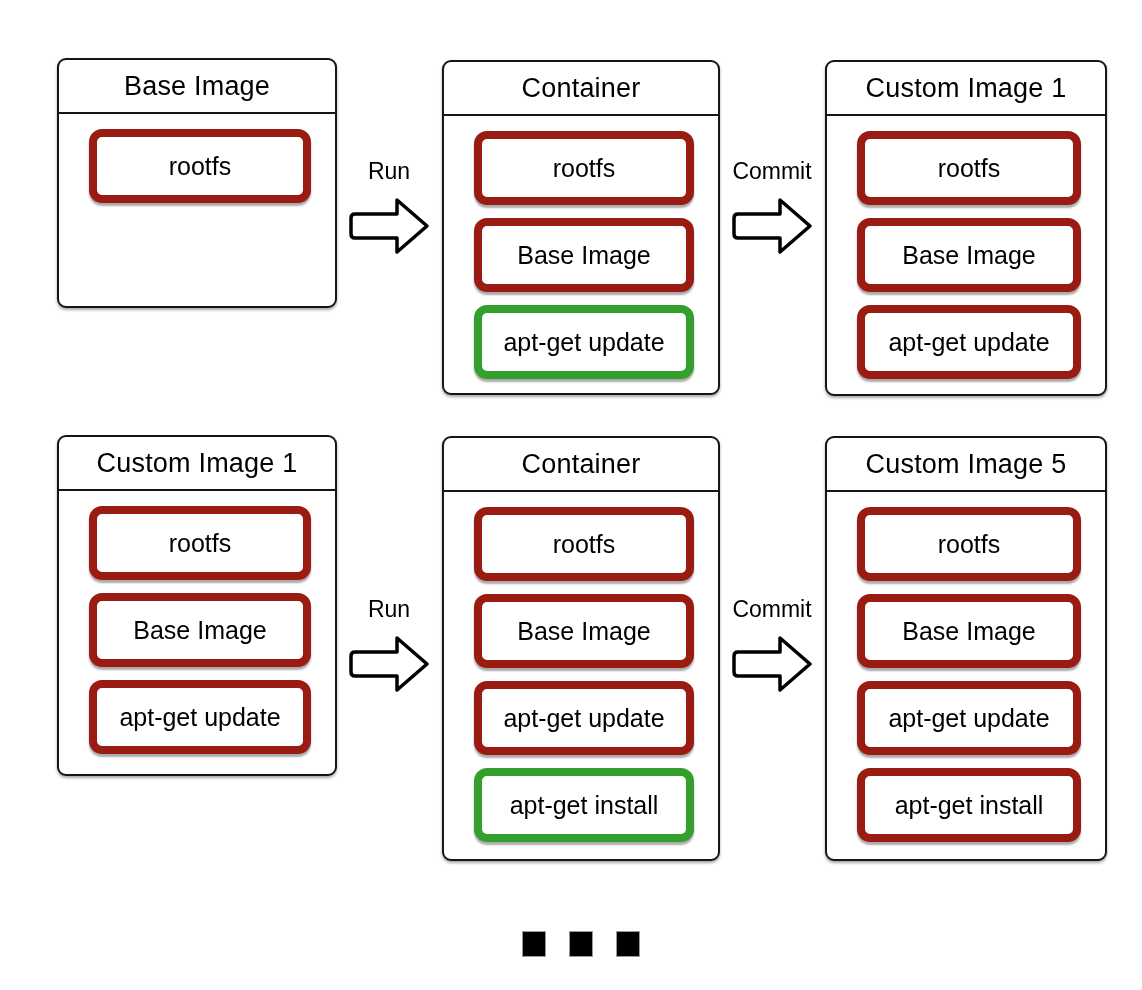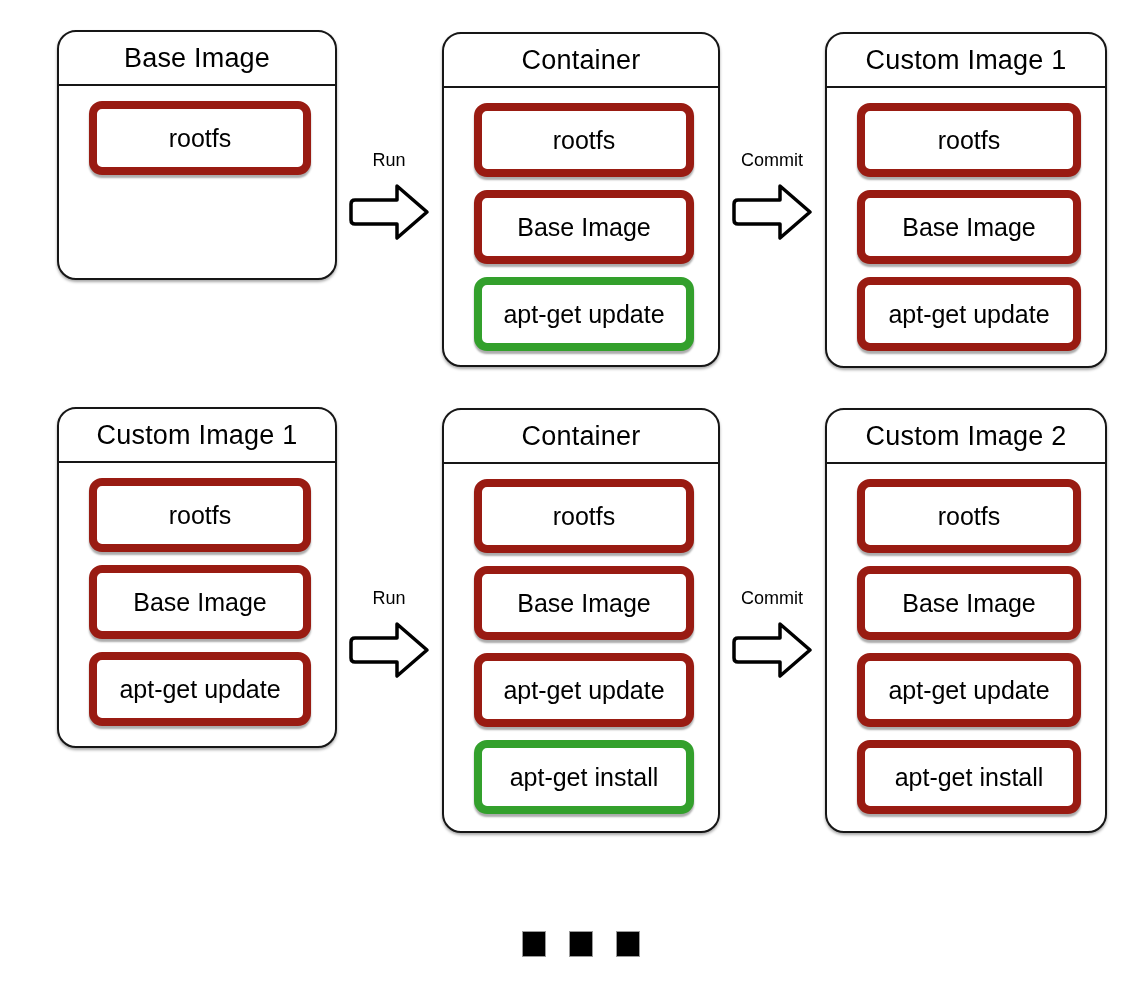--- a/index.html
+++ b/index.html
@@ -3,23 +3,23 @@
 <meta charset="utf-8">
 <style>
   html,body { margin:0; padding:0; }
   body {
     width:1142px; height:990px; background:#ffffff; position:relative;
     font-family:"Liberation Sans", sans-serif; color:#000;
     overflow:hidden;
   }
   .node {
     position:absolute; background:#fff; box-sizing:border-box;
-    border:2px solid #161616; border-radius:19px;
+    border:2px solid #161616; border-radius:9px;
     box-shadow:0 2px 3px rgba(0,0,0,0.35);
-    display:flex; flex-direction:column;
+    display:flex; flex-direction:column;margin-top:28px;
   }
   .node-header {
     flex:0 0 52px; height:52px; border-bottom:2px solid #161616;
     display:flex; align-items:center; justify-content:center;
     font-size:27px; letter-spacing:0.2px;
   }
   .node-body {
     flex:1; display:flex; flex-direction:column; gap:13px;
     padding:15px 24px 20px 30px;
   }
@@ -37,21 +37,21 @@
   .pos-2 { left:442px; top:32px;  width:278px; height:335px; }
   .pos-3 { left:825px; top:32px;  width:282px; height:336px; }
   .pos-4 { left:57px;  top:407px; width:280px; height:341px; }
   .pos-5 { left:442px; top:408px; width:278px; height:425px; }
   .pos-6 { left:825px; top:408px; width:282px; height:425px; }
 
   .arrow {
     position:absolute; width:92px;
     display:flex; flex-direction:column; align-items:center;
   }
-  .arrow-label { font-size:18px; margin-bottom:10px; }
+  .arrow-label { font-size:23px; margin-bottom:10px;margin-top:8px; }
   .apos-1 { left:343px; top:150px; }
   .apos-2 { left:726px; top:150px; }
   .apos-3 { left:343px; top:588px; }
   .apos-4 { left:726px; top:588px; }
   .arrow svg { display:block; }
 
   .ellipsis {
     position:absolute; left:522px; top:931px;
     display:flex; gap:23px;
   }
@@ -129,21 +129,21 @@
 </div>
 
 <div class="arrow apos-4">
   <div class="arrow-label">Commit</div>
   <svg width="82" height="62" viewBox="0 0 82 62">
     <path d="M7,19 H49 V5 L79,31 L49,57 V43 H7 Q3,43 3,39 V23 Q3,19 7,19 Z" fill="#ffffff" stroke="#000000" stroke-width="3.5" stroke-linejoin="round"></path>
   </svg>
 </div>
 
 <div class="node pos-6">
-  <div class="node-header">Custom Image 2</div>
+  <div class="node-header">Custom Image 5</div>
   <div class="node-body">
     <div class="layer red">rootfs</div>
     <div class="layer red">Base Image</div>
     <div class="layer red">apt-get update</div>
     <div class="layer red">apt-get install</div>
   </div>
 </div>
 
 <div class="ellipsis">
   <div class="square"></div>

